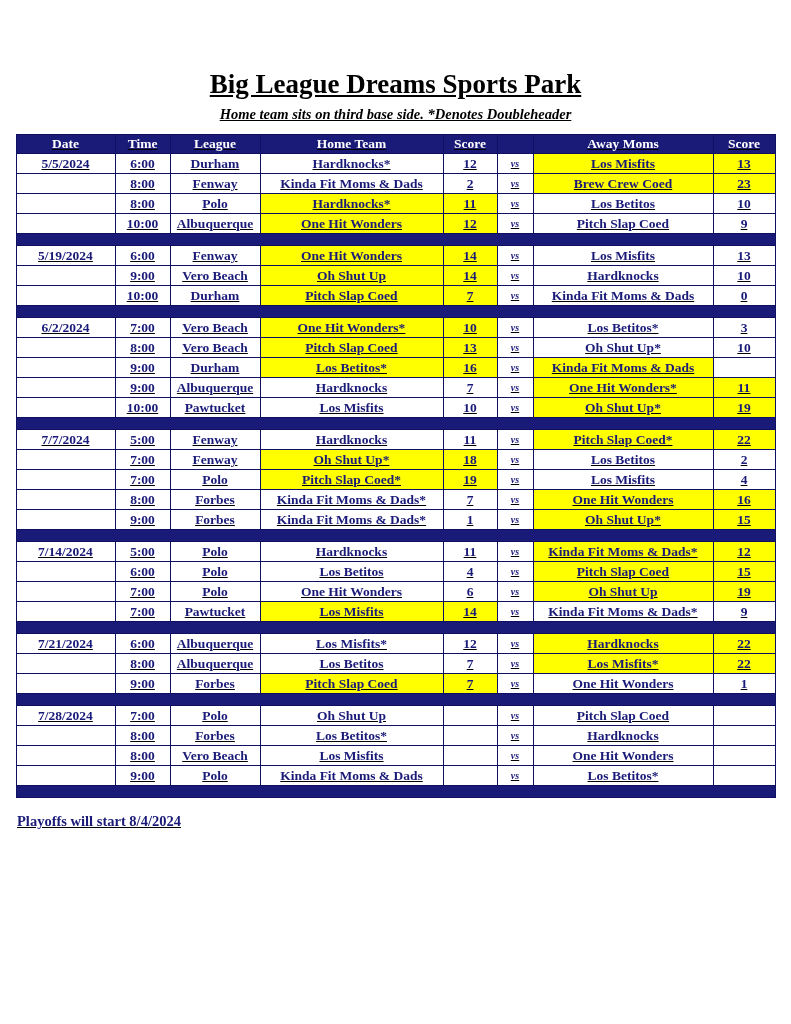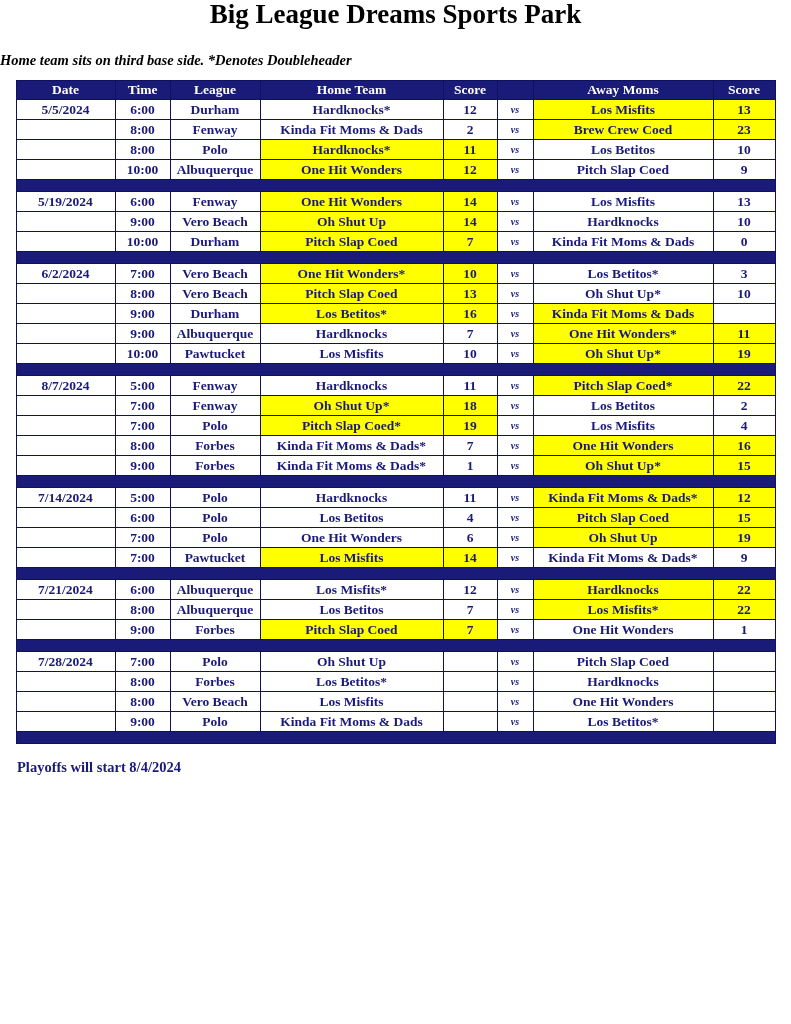--- a/index.html
+++ b/index.html
@@ -8,24 +8,24 @@
     --yellow:#ffff00;
     --header-text:#ffffff;
     --ink:#000000;
   }
   html,body{margin:0;padding:0;}
   body{
     width:791px;height:1024px;background:#ffffff;
     font-family:"Liberation Serif", serif;
     position:relative;overflow:hidden;
   }
-  .page{}
+  .page{padding-top:70px;text-decoration:underline;}
   .title{margin:0;text-align:center;font-weight:bold;font-size:27px;line-height:1.05;color:var(--ink);}
   .subtitle{margin:9px 0 0 0;text-align:center;font-weight:bold;font-size:20px;line-height:1.05;color:var(--ink);}
-  .note{margin:24px 0 0 0;text-align:left;font-weight:bold;font-style:italic;font-size:14.5px;color:var(--ink);}
+  .note{margin:8px 0 0 0;text-align:center;font-weight:bold;font-style:italic;font-size:14.5px;color:var(--ink);}
   table{border-collapse:collapse;margin:11px auto 12px auto;width:759px;table-layout:fixed;}
   th,td{
     border:1px solid var(--grid);
     padding:0 2px;height:19px;line-height:19px;
     font-size:13.5px;font-weight:bold;color:var(--navy);
     text-align:center;overflow:hidden;white-space:nowrap;
   }
   thead th{background:var(--navy);color:var(--header-text);height:18px;line-height:18px;}
   td.hl{background:var(--yellow);}
   td.vs{font-style:italic;font-size:10px;}
@@ -186,21 +186,21 @@
           <td>Los Misfits</td>
           <td>10</td>
           <td class="vs">vs</td>
           <td class="hl">Oh Shut Up*</td>
           <td class="hl">19</td>
         </tr>
         <tr class="sep">
           <td colspan="8"></td>
         </tr>
         <tr>
-          <td>8/7/2024</td>
+          <td>7/7/2024</td>
           <td>5:00</td>
           <td>Fenway</td>
           <td>Hardknocks</td>
           <td>11</td>
           <td class="vs">vs</td>
           <td class="hl">Pitch Slap Coed*</td>
           <td class="hl">22</td>
         </tr>
         <tr>
           <td></td>

